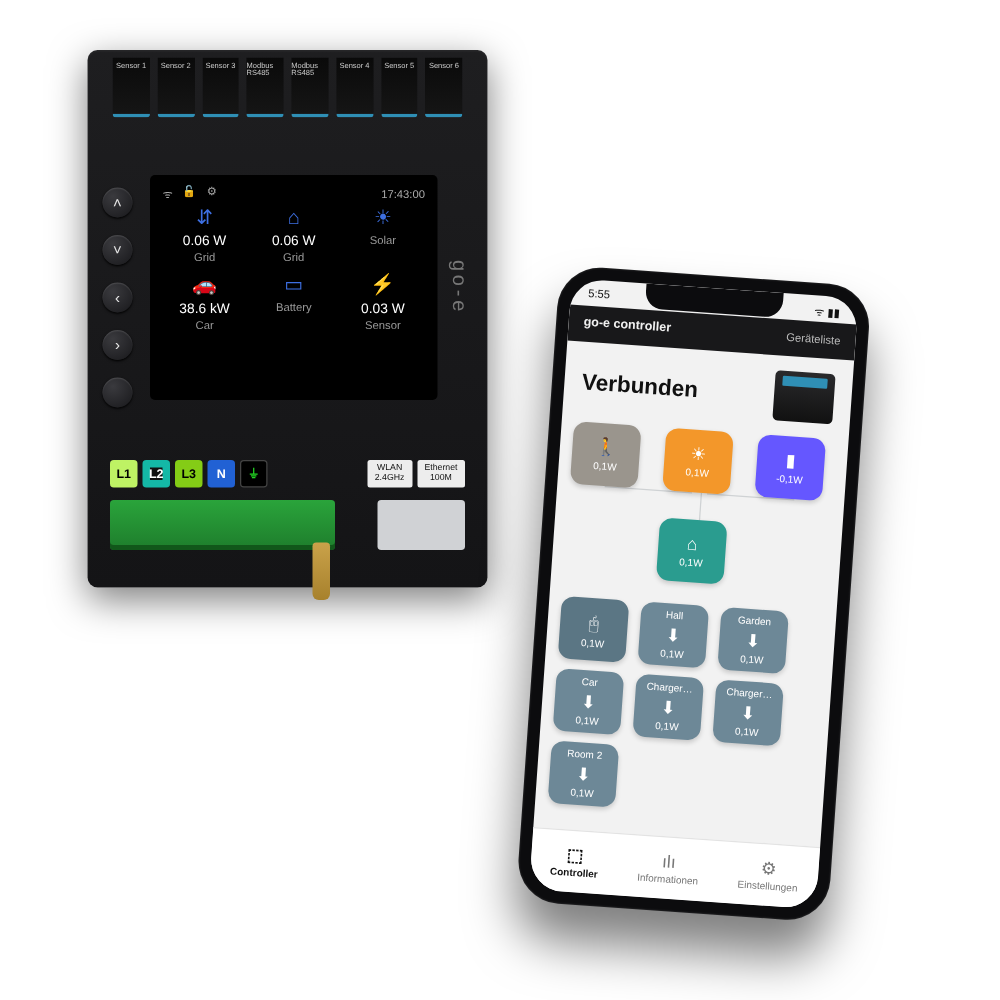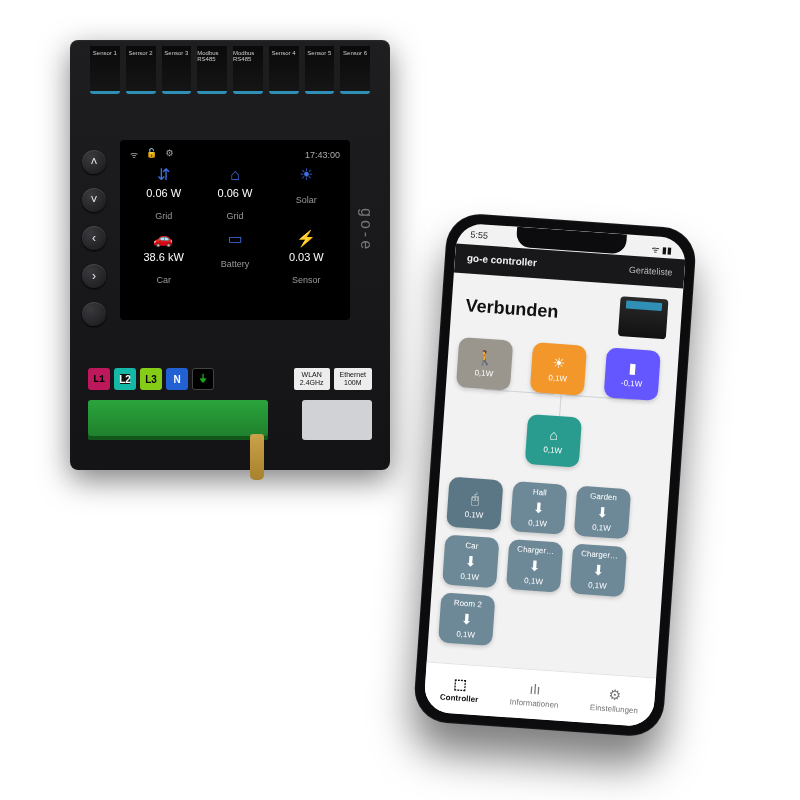--- a/index.html
+++ b/index.html
@@ -62,39 +62,39 @@
     display:flex; justify-content:space-between; align-items:center;
     font-size:9px; color:#aaa; margin-bottom:6px; padding:0 2px;
   }
   .screen-top .icons { display:flex; gap:8px; font-size:9px; }
   .metric-grid {
     display:grid; grid-template-columns: repeat(3,1fr); gap: 2px 0;
     text-align:center;
   }
   .m-cell .mi { font-size:16px; color:#3d6fe2; line-height:1; margin-bottom:4px; }
   .m-cell .mv { font-size:11px; color:#fff; font-weight:500; }
-  .m-cell .ml { font-size:9px; color:#9a9a9a; margin-top:12px; margin-bottom:8px; }
+  .m-cell .ml { font-size:9px; color:#9a9a9a; margin-top:2px; margin-bottom:8px; }
   .m-cell.dim .mv { color:#666; }
 
   
   .brand {
     position: absolute; right: 10px; top: 100px; width: 28px; height: 180px;
     display:flex; align-items:center; justify-content:center;
     color:#777; font-size:16px; font-weight:300;
     writing-mode: vertical-rl; letter-spacing:3px;
   }
 
   
   .bottom-row {
     position: absolute; left: 18px; bottom: 78px; right: 18px; height: 26px;
     display:flex; align-items:center; gap:4px;
   }
   .phase { width:22px; height:22px; border-radius:3px; font-size:10px;
            display:flex; align-items:center; justify-content:center; font-weight:600; }
-  .p-l1 { background:#be185d; color:#000;font-family:Liberation Mono, monospace; }
+  .p-l1 { background:#bef264; color:#000; }
   .p-l2 { background:#111; color:#fff; border:6px solid #14b8a6; }
   .p-l3 { background:#84cc16; color:#000; }
   .p-n  { background:#2161d4; color:#fff; }
   .p-grd{ background:#000; color:#23d423; border:1px solid #444; }
   .net-tag {
     background:#ededed; color:#111; font-size:7px; line-height:1.1;
     padding:3px 6px; border-radius:2px; text-align:center; white-space:pre;
   }
 
   

